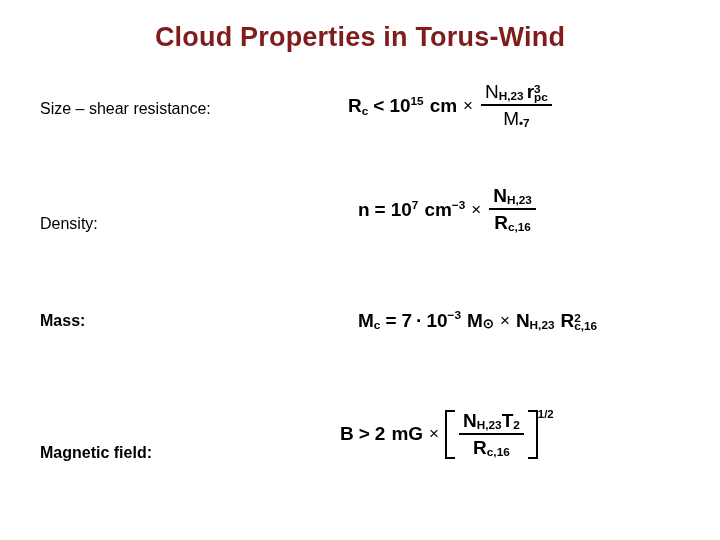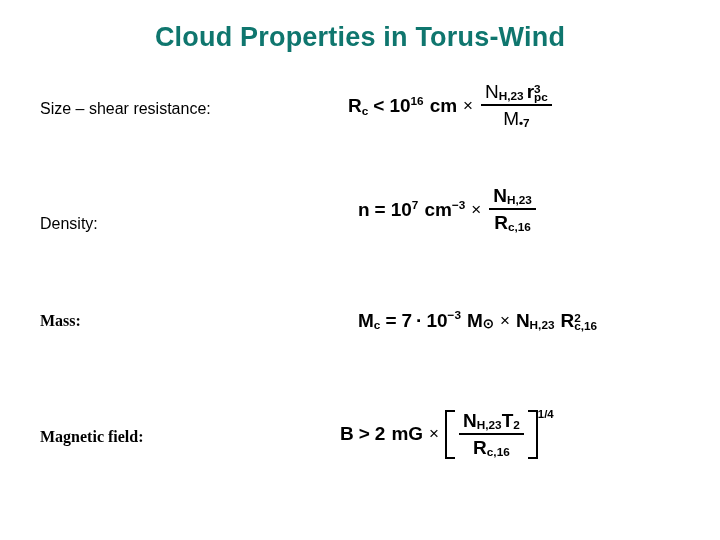--- a/index.html
+++ b/index.html
@@ -23,38 +23,38 @@
     background: #ffffff;
   }
   #slide-title {
     position: absolute;
     left: 0;
     top: 22px;
     width: 720px;
     text-align: center;
     font-size: 27px;
     font-weight: bold;
-    color: #0f766e;
+    color: #7f1d1d;
     letter-spacing: 0.2px;
     white-space: nowrap;
   }
   .row {
     position: absolute;
     left: 0;
     width: 720px;
     height: 0;
   }
   .row-label {
     position: absolute;
     left: 40px;
     font-size: 16px;
     color: #000000;
     white-space: nowrap;
   }
-  .row-label.bold { font-weight: bold; font-family: Liberation Serif, serif; }
+  .row-label.bold { font-weight: bold; }
   .row-formula {
     position: absolute;
     font-size: 19px;
     color: #000000;
     white-space: nowrap;
     display: flex;
     align-items: center;
   }
   
   .m { display: inline-flex; align-items: center; white-space: nowrap; }
@@ -157,21 +157,21 @@
   <div class="row" style="top:100px;">
     <div class="row-label" style="top:0px;">Size – shear resistance:</div>
     <div class="row-formula" style="left:348px; top:-18px;">
       <span class="m b">
           <span>R</span>
           <span class="sub b">c</span>
         </span>
       <span class="op b">&lt;</span>
       <span class="m b">
           <span>10</span>
-          <span class="sup">16</span>
+          <span class="sup">15</span>
         </span>
       <span class="sp"></span>
       <span class="m b">cm</span>
       <span class="op-thin">×</span>
       <span class="frac">
         <span class="num">
           <span class="m r">
               <span>N</span>
               <span class="sub">H,23</span>
             </span><span class="sp-s"></span><span class="m b">
@@ -253,21 +253,21 @@
           <span>R</span>
           <span class="supsub">
             <span class="s-up">2</span>
             <span class="s-dn">c,16</span>
           </span>
         </span>
     </div>
   </div>
 
   <div class="row" style="top:428px;">
-    <div class="row-label bold" style="top:0px;">Magnetic field:</div>
+    <div class="row-label bold" style="top:16px;">Magnetic field:</div>
     <div class="row-formula" style="left:340px; top:-18px;">
       <span class="m b">B</span>
       <span class="op b">&gt;</span>
       <span class="m b">2</span>
       <span class="sp"></span>
       <span class="m b">mG</span>
       <span class="op-thin">×</span>
       <span class="bracketed">
         <span class="brk brk-l"></span>
         <span class="frac" style="top:0;">
@@ -281,18 +281,18 @@
               </span>
           </span>
           <span class="den">
             <span class="m b">
                 <span>R</span>
                 <span class="sub b">c,16</span>
               </span>
           </span>
         </span>
         <span class="brk brk-r"></span>
-        <span class="brk-exp">1/4</span>
+        <span class="brk-exp">1/2</span>
       </span>
     </div>
   </div>
 
 </div>
 
 </body></html>

